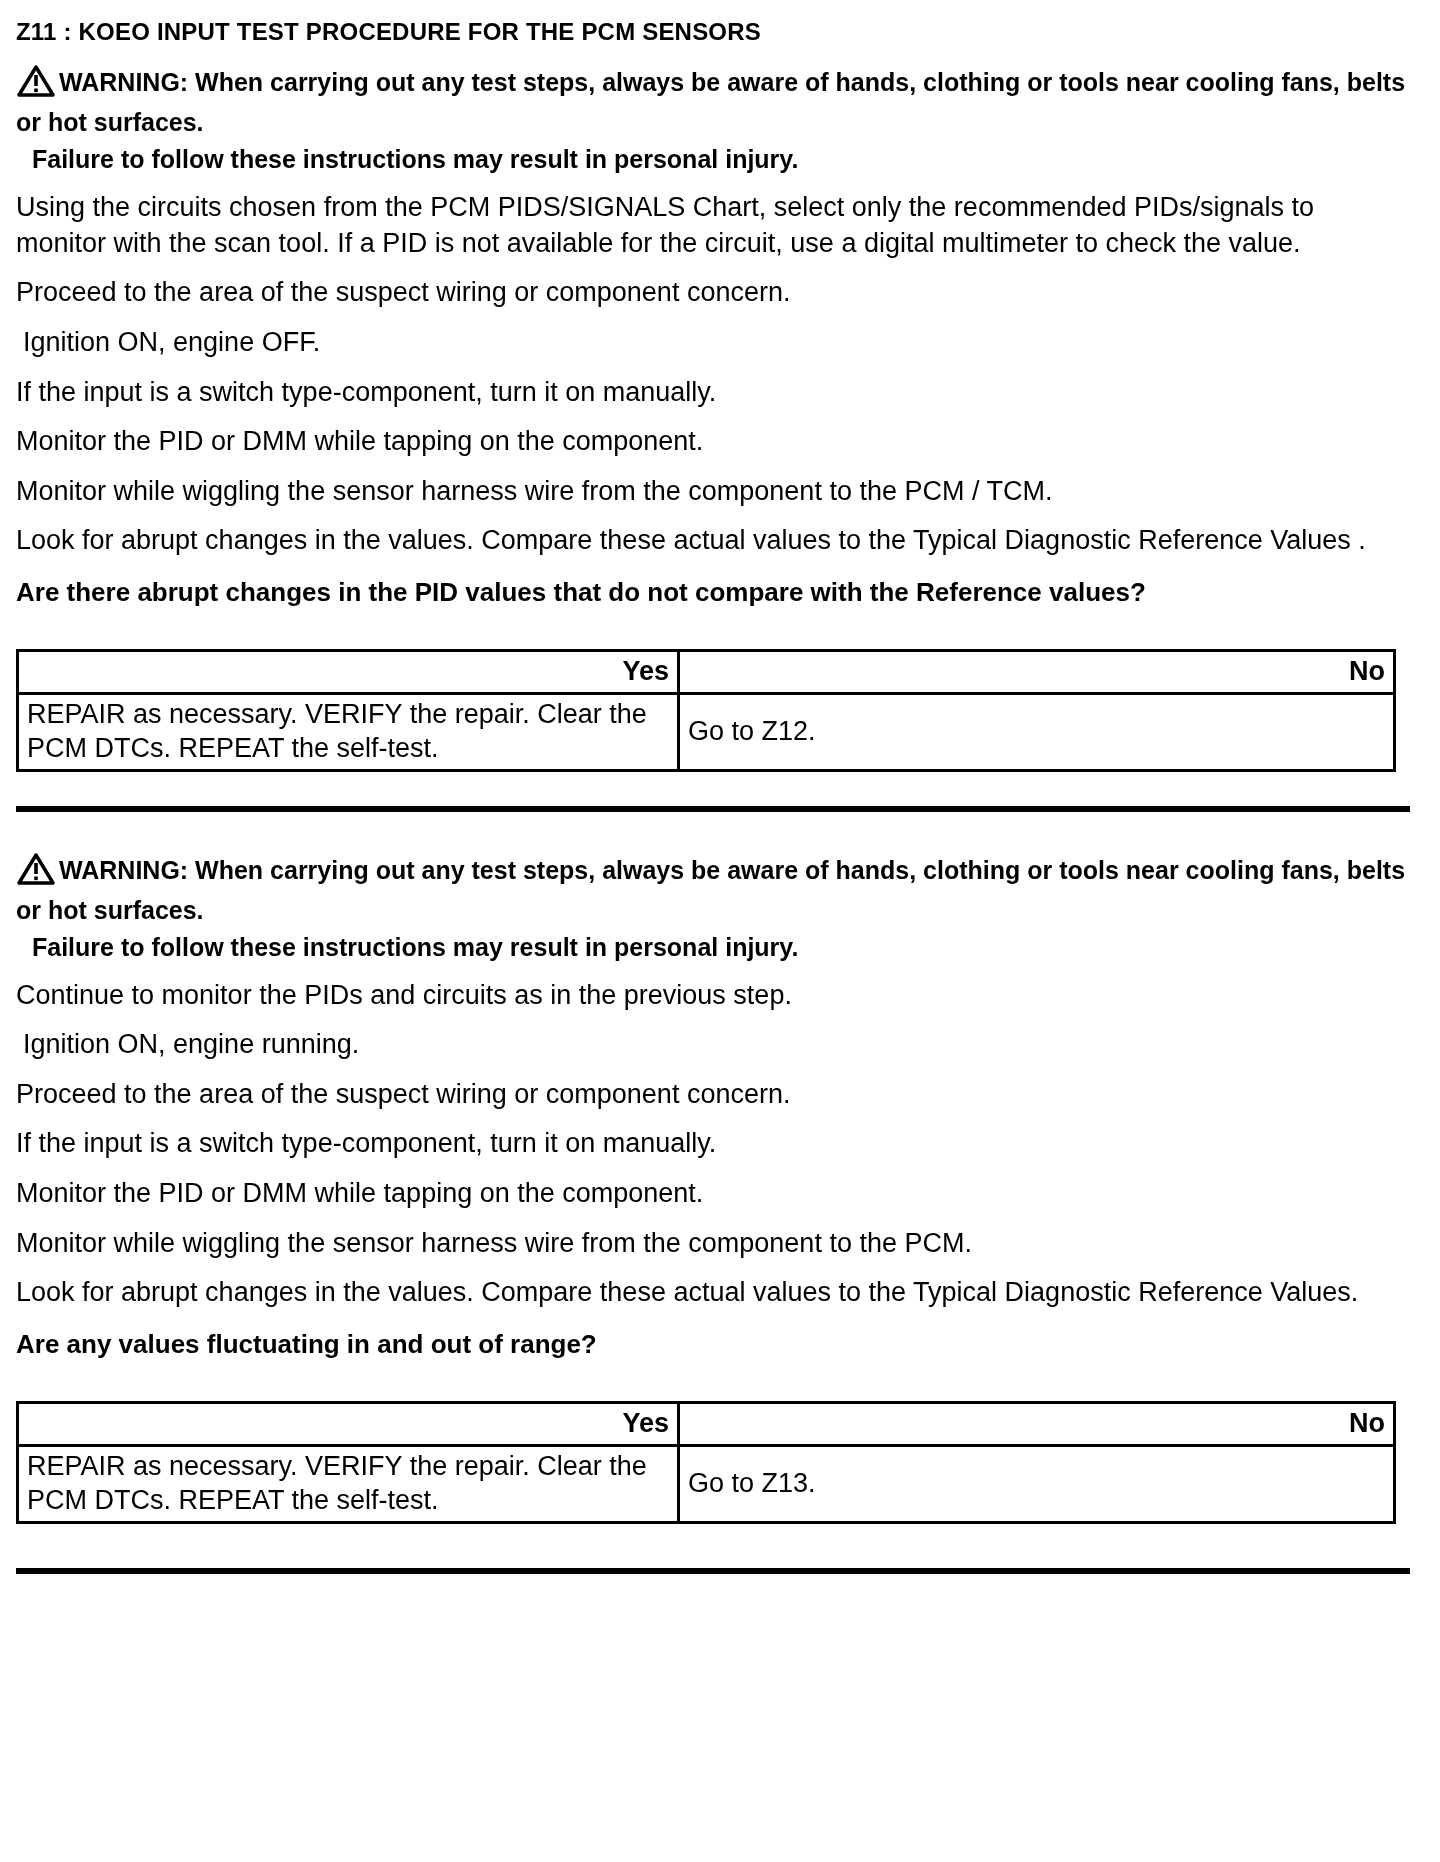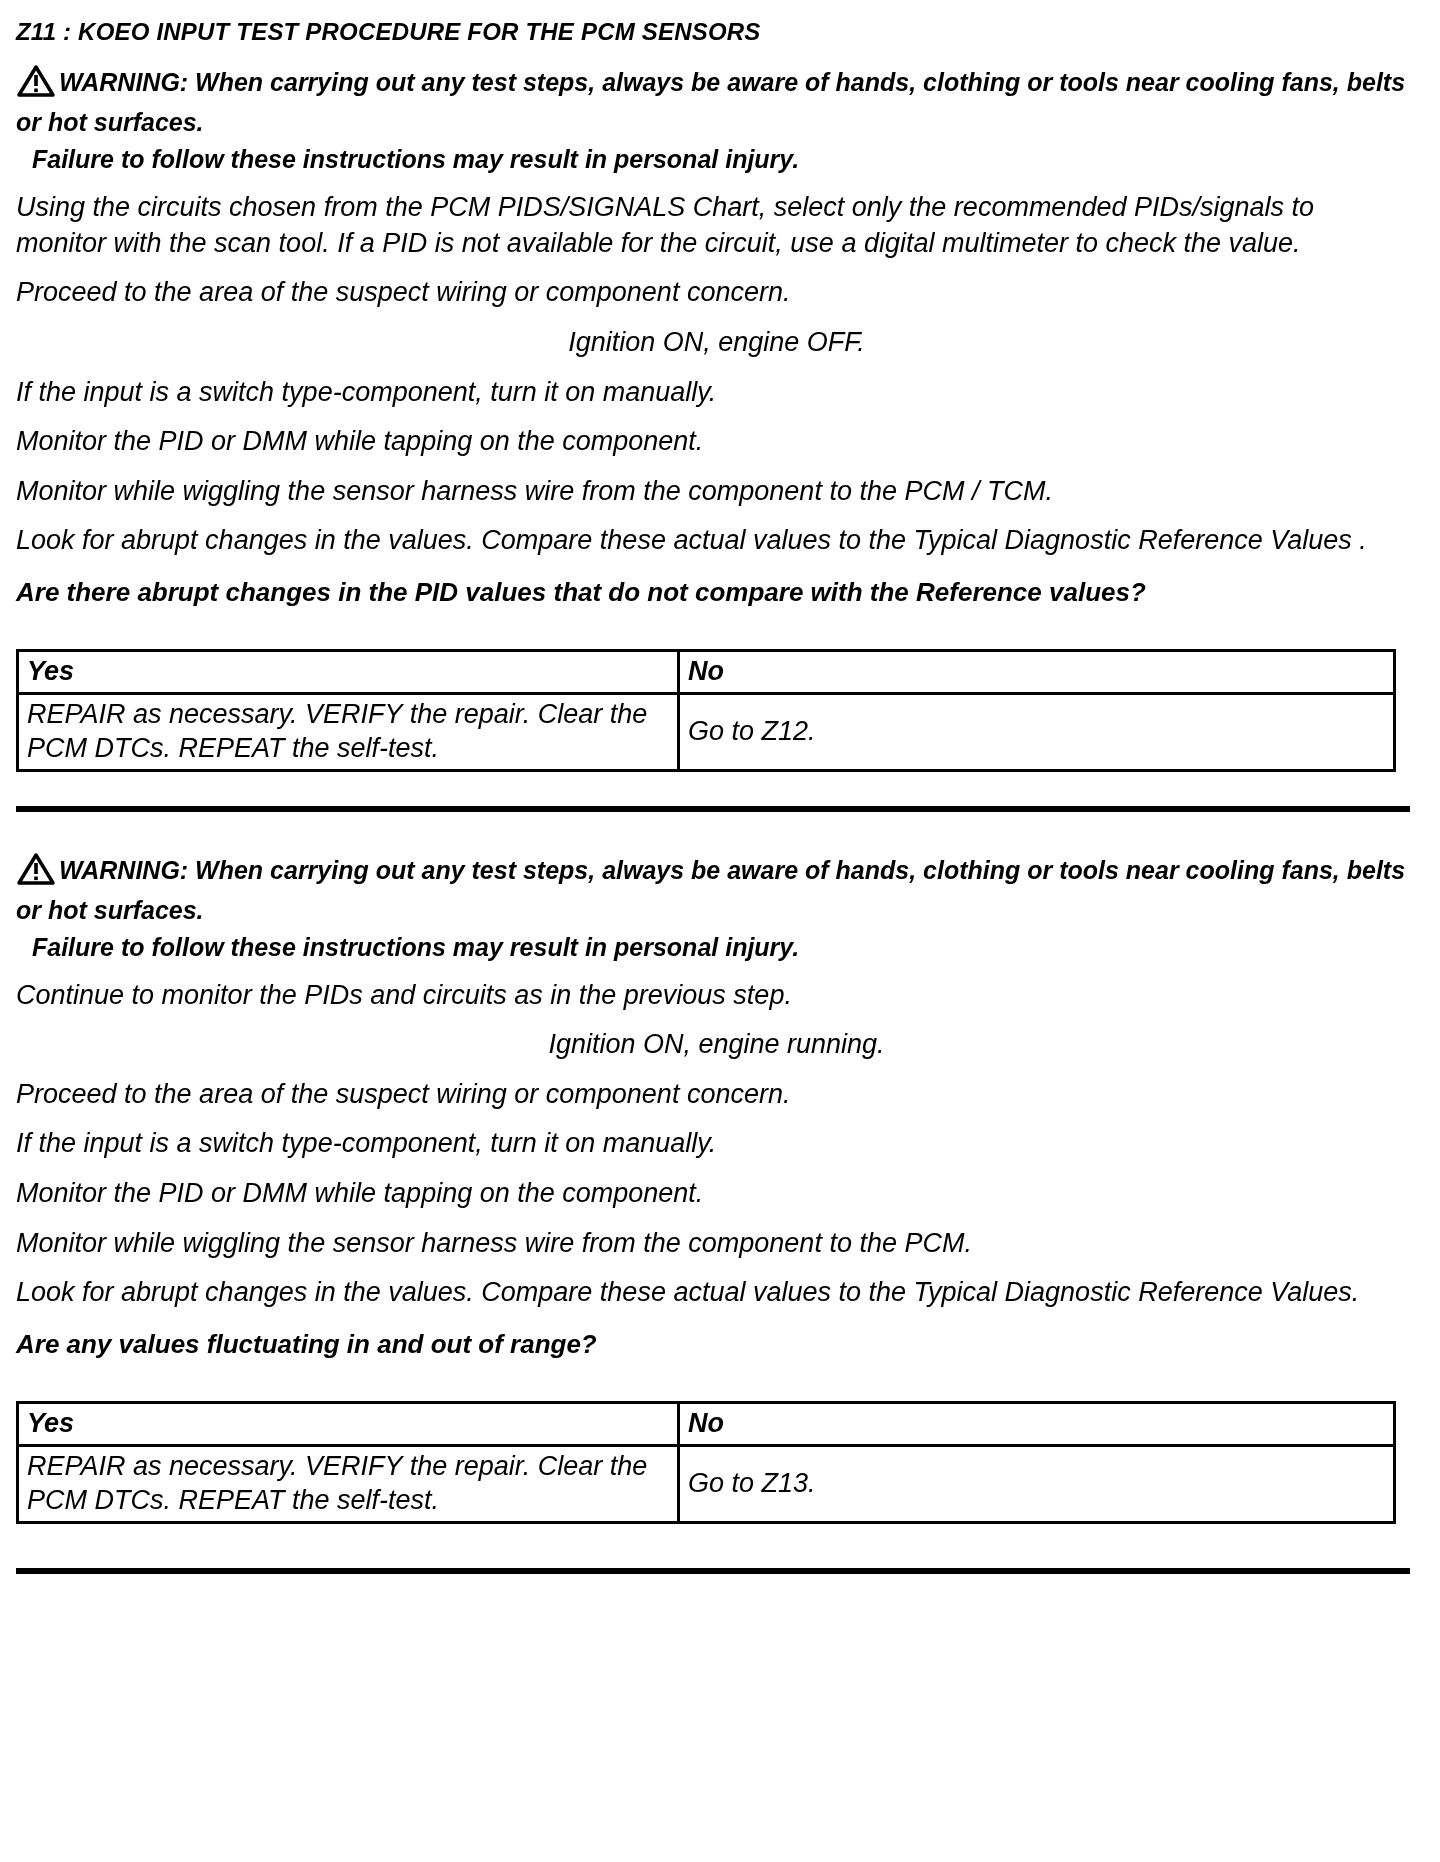--- a/index.html
+++ b/index.html
@@ -8,21 +8,20 @@
     background: #ffffff;
     color: #000000;
     font-family: "Liberation Sans", sans-serif;
   }
   .page {
     width: 1426px;
     min-height: 1862px;
     box-sizing: border-box;
     padding: 8px 16px 8px 16px;
     background: #ffffff;
-    font-style: italic;
   }
   .section-title {
     font-size: 24px;
     font-weight: bold;
     margin: 10px 0 18px 0;
     letter-spacing: 0.2px;
   }
   .warning-block {
     font-size: 25px;
     font-weight: bold;
@@ -40,21 +39,20 @@
     line-height: 1.32;
     margin: 4px 0 14px 16px;
   }
   .body-para {
     font-size: 27px;
     line-height: 1.32;
     margin: 12px 0 14px 0;
   }
   .body-para.indent {
     padding-left: 7px;
-    text-align: center;
   }
   .question {
     font-size: 26px;
     font-weight: bold;
     line-height: 1.32;
     margin: 16px 0 24px 0;
   }
   .decision-table {
     border-collapse: collapse;
     width: 99%;
@@ -62,21 +60,21 @@
   }
   .decision-table th,
   .decision-table td {
     border: 3px solid #000000;
     font-size: 27px;
     line-height: 1.25;
     padding: 3px 8px;
   }
   .decision-table th {
     font-weight: bold;
-    text-align: left;
+    text-align: right;
     margin-top: 16px;
   }
   .decision-table td.yes-cell {
     width: 48%;
     text-align: left;
   }
   .decision-table td.no-cell {
     text-align: left;
   }
   .section-divider {

